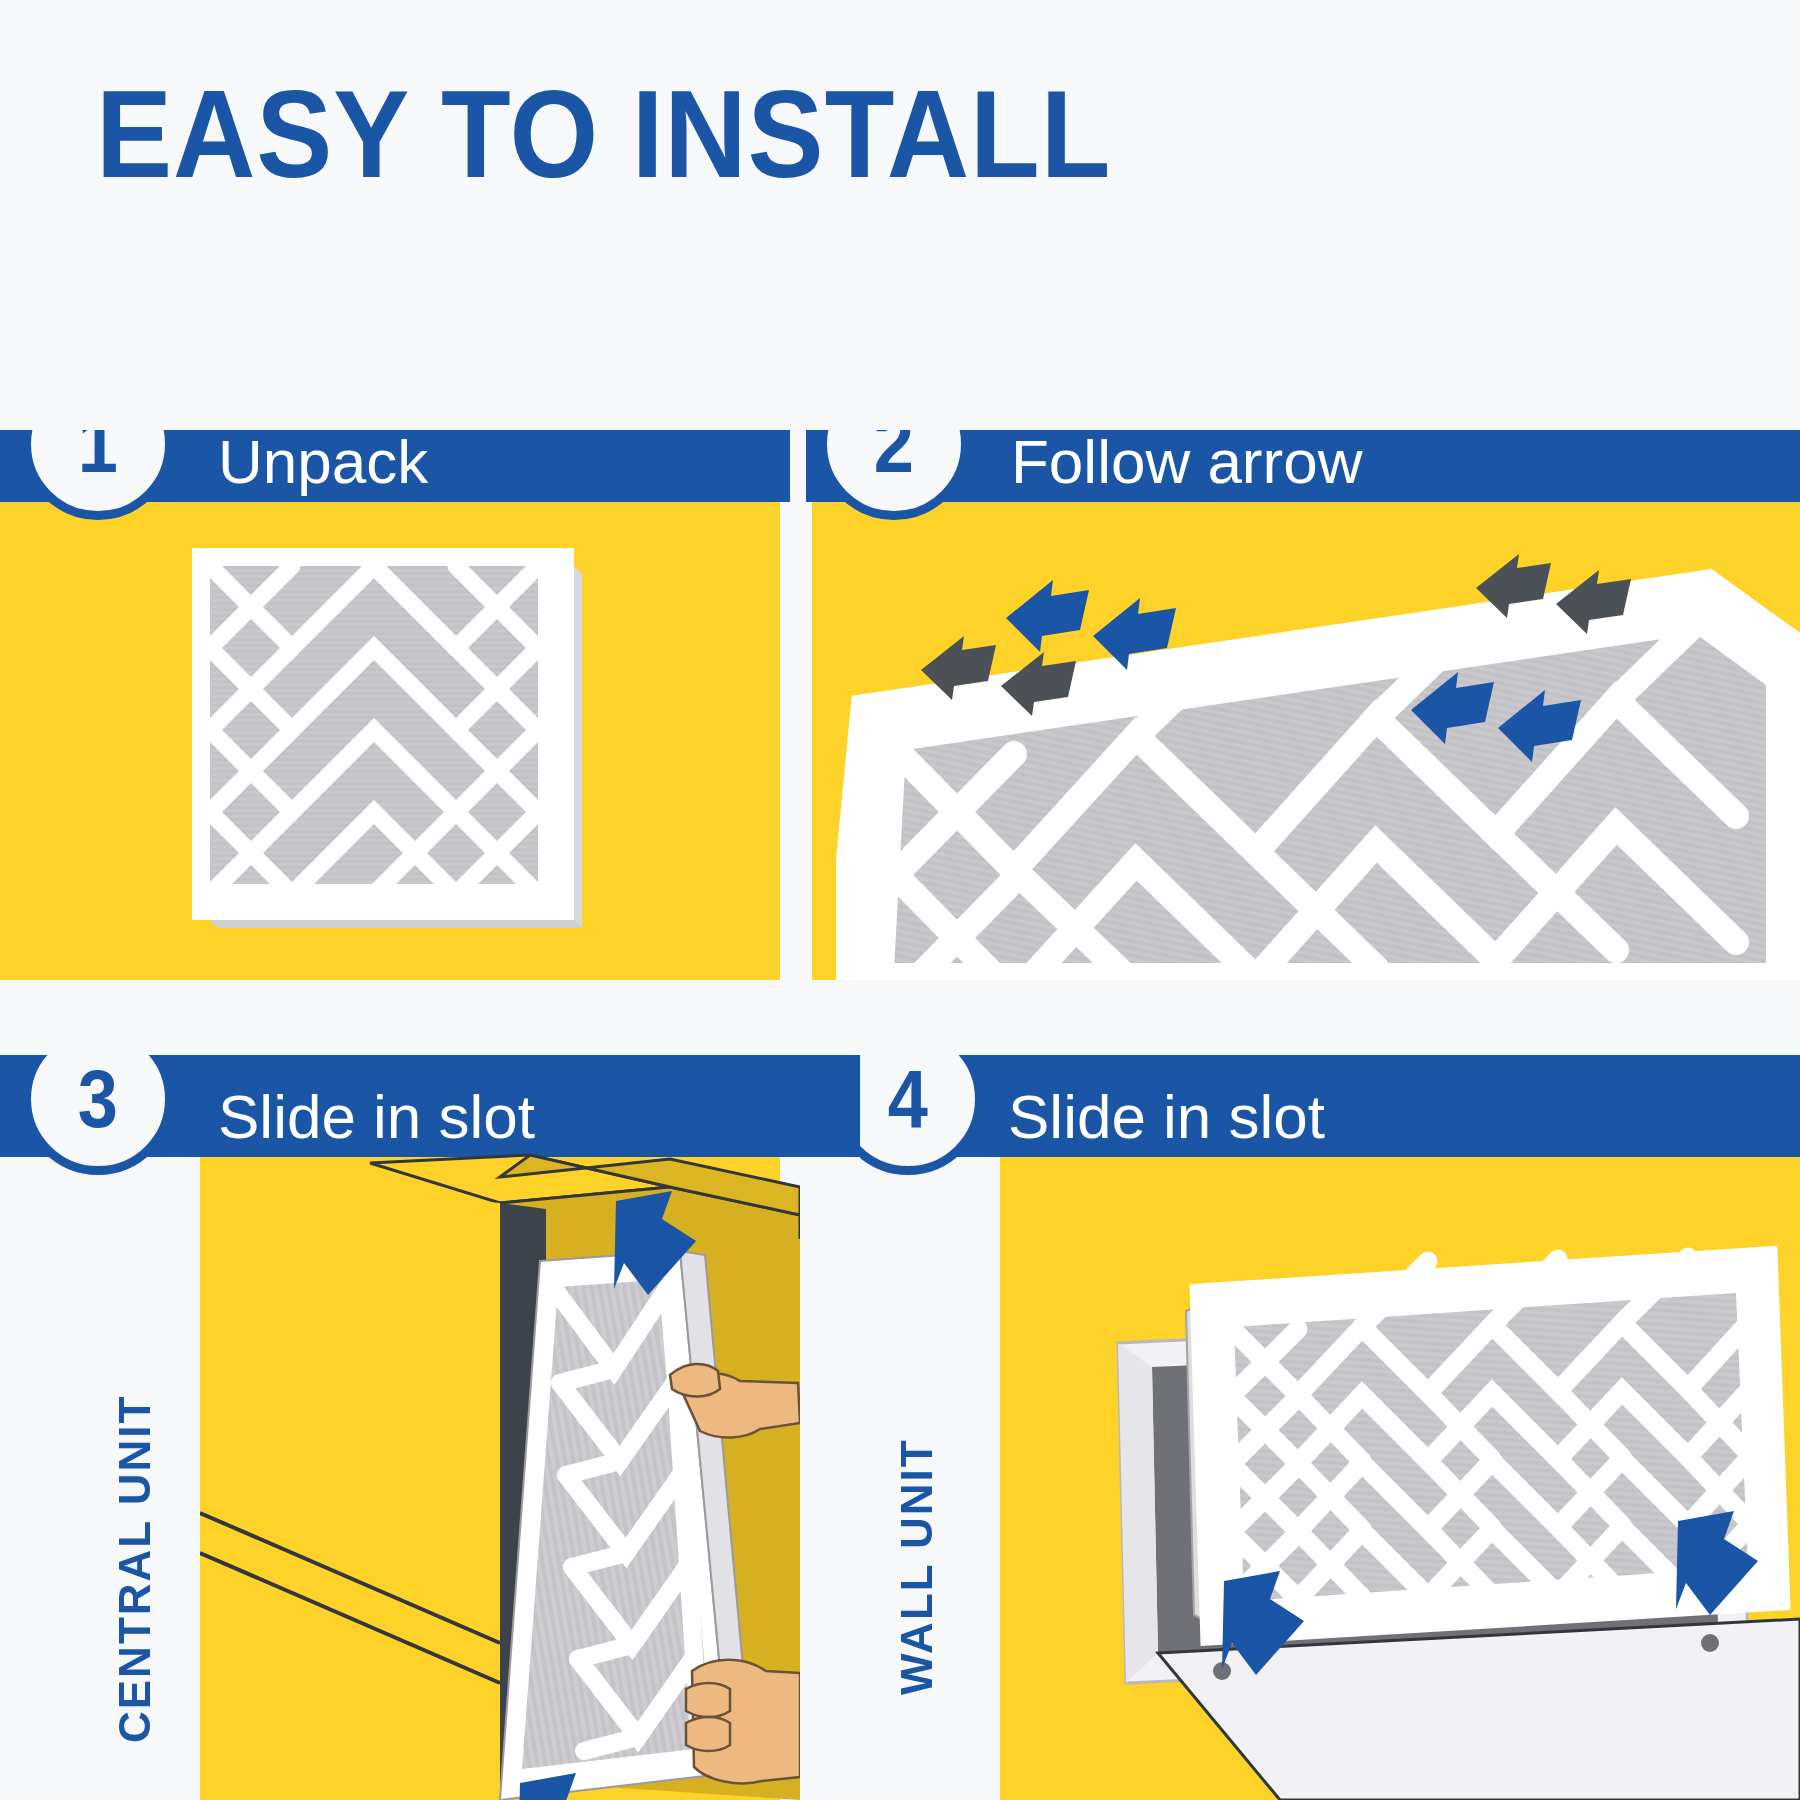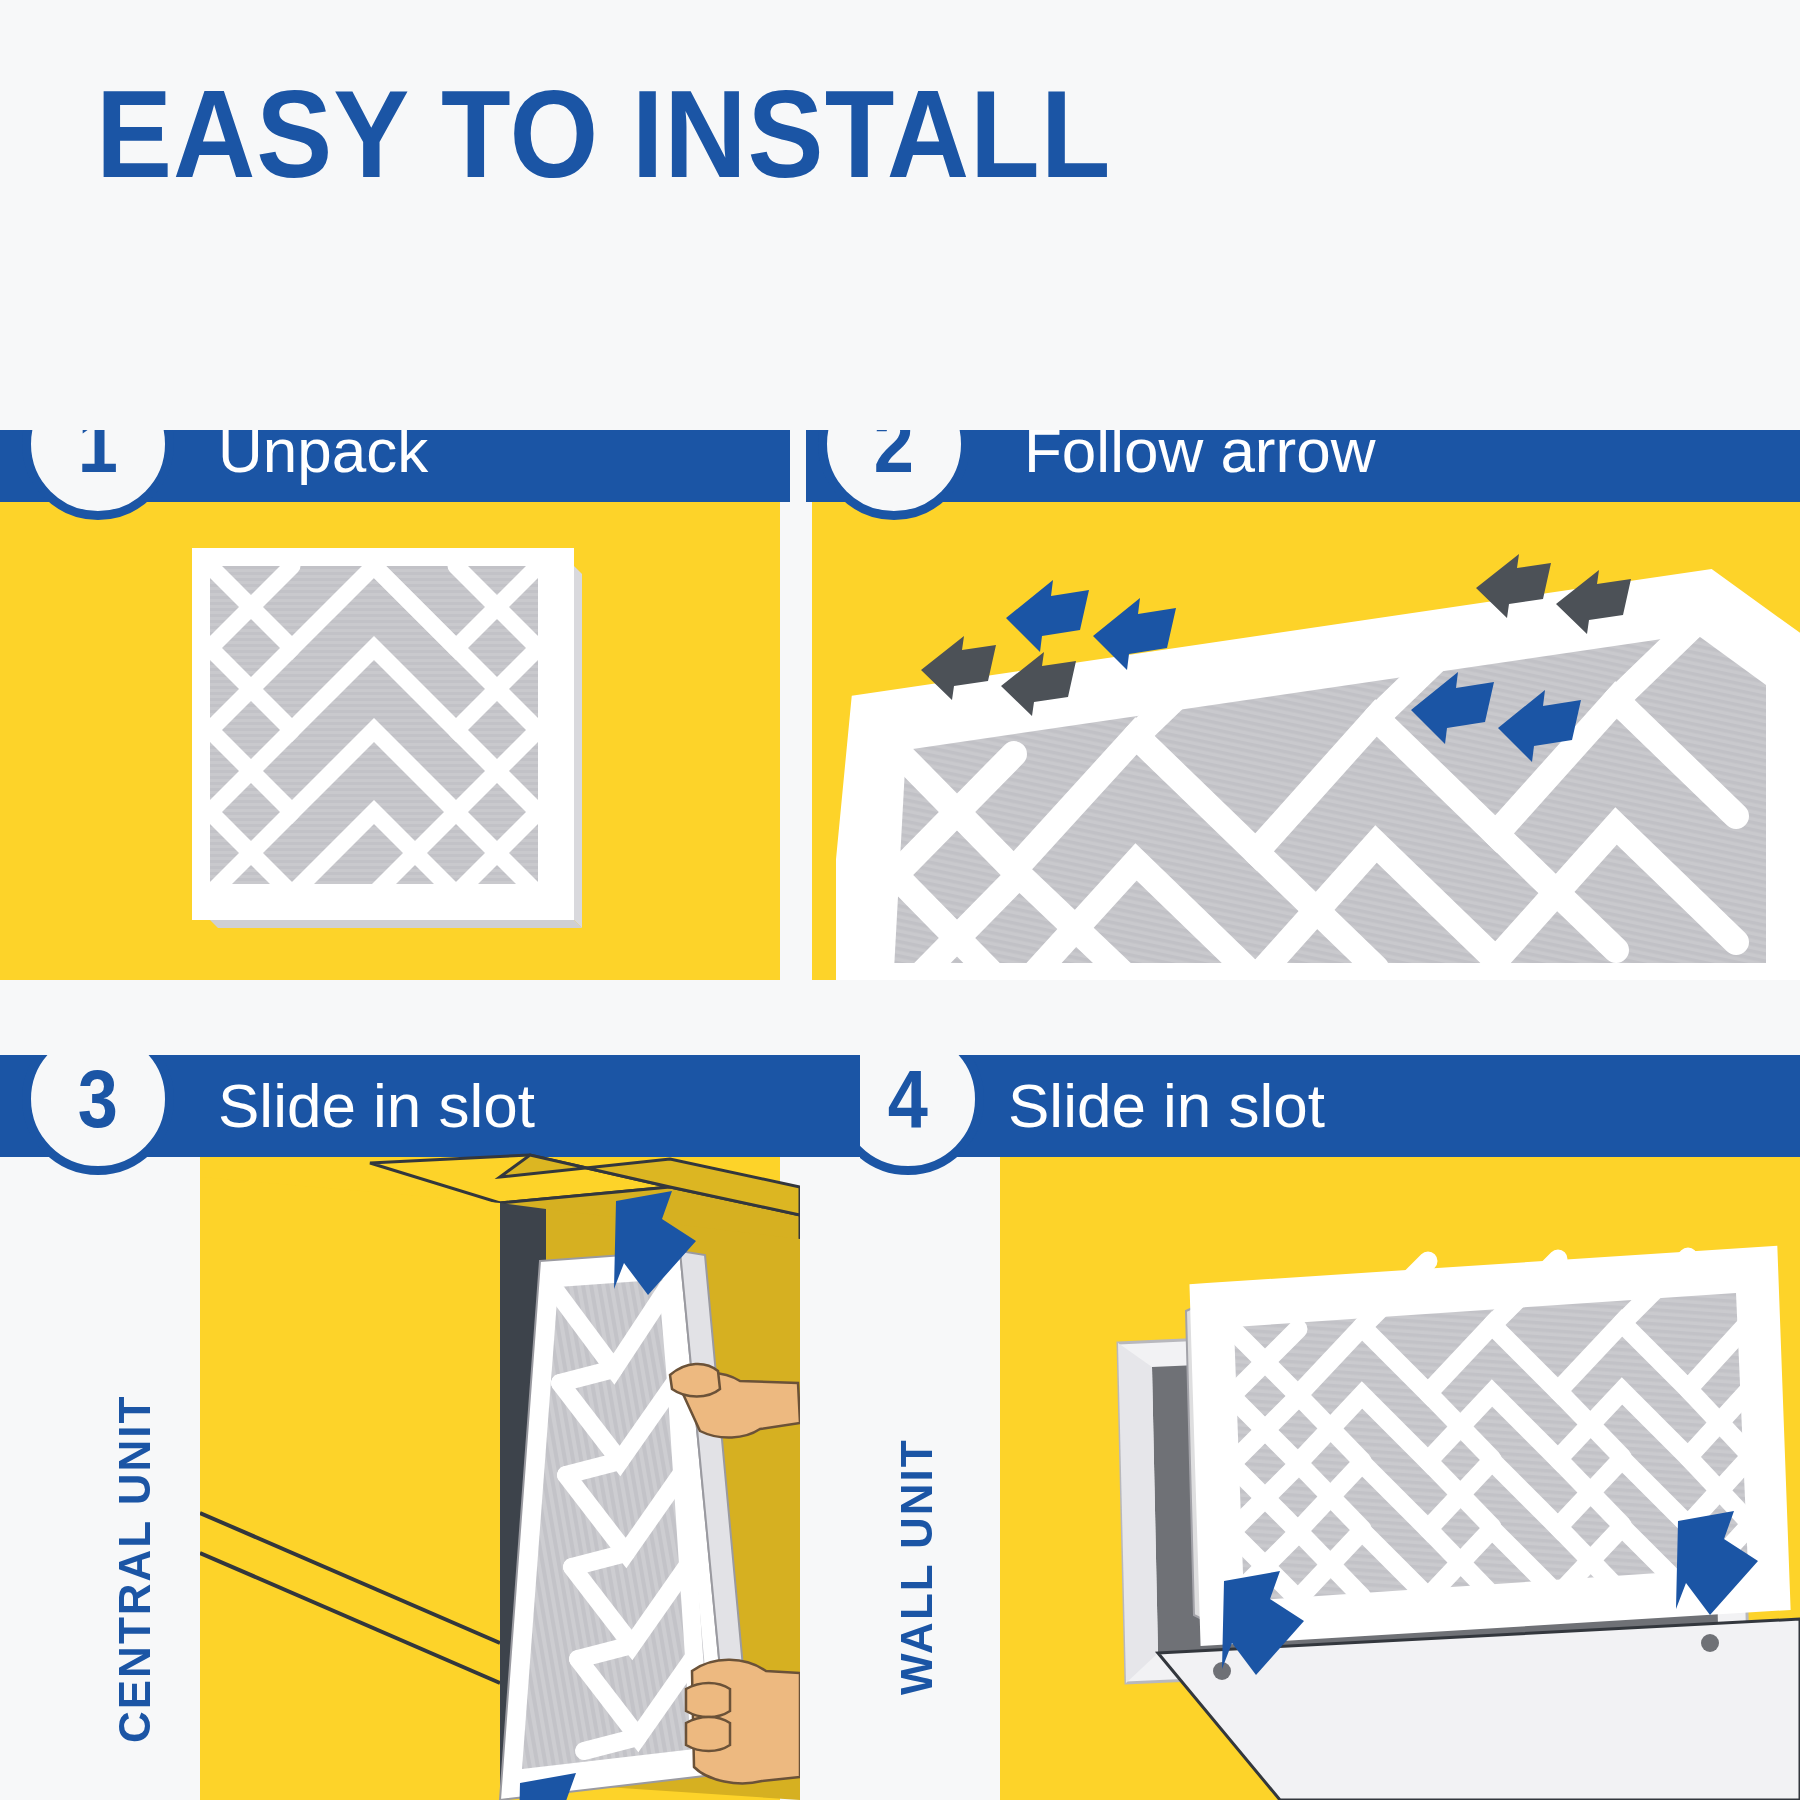--- a/index.html
+++ b/index.html
@@ -36,20 +36,21 @@
     position:absolute;
     background:#1b55a5;
     display:flex;align-items:center;
   }
   .step-label{
     color:#ffffff;
     font-size:62px;
     font-weight:normal;
     white-space:nowrap;
     font-family:"Liberation Sans",sans-serif;
+    margin-top:11px;
   }
   .step-badge{
     position:absolute;
     border-radius:50%;
     background:#f7f8f9;
     border:9px solid #1b55a5;
     display:flex;align-items:center;justify-content:center;
     box-sizing:border-box;
     z-index:5;
   }
@@ -188,21 +189,21 @@
     <svg style="position:absolute;left:600px;top:222px;" width="200" height="110" viewBox="0 0 200 110">
       <g fill="#1b55a5">
         <polygon points="5,58 52,20 50,36 88,30 79,70 41,76 39,92"></polygon>
         <polygon points="92,76 139,38 137,54 175,48 166,88 128,94 126,110"></polygon>
       </g>
     </svg>
 
     <div class="step-badge" style="left:12px;top:-62px;width:152px;height:152px;">
       <span>2</span>
     </div>
-    <div class="step-label" style="position:absolute;left:218px;top:-14px;line-height:70px;">Follow arrow</div>
+    <div class="step-label" style="position:absolute;left:205px;top:-14px;line-height:70px;">Follow arrow</div>
   </div>
 
   <div class="panel" style="left:0px;top:1055px;width:860px;height:745px;">
     <div class="yellow-bg" style="left:200px;top:100px;width:580px;height:645px;"></div>
 
     <div class="stepbar" style="left:0px;top:0px;width:860px;height:102px;"></div>
 
     <svg style="position:absolute;left:200px;top:28px;" width="600" height="717" viewBox="0 0 600 717">
       <defs>
         <pattern id="mesh3" width="8" height="8" patternUnits="userSpaceOnUse" patternTransform="rotate(80)">

